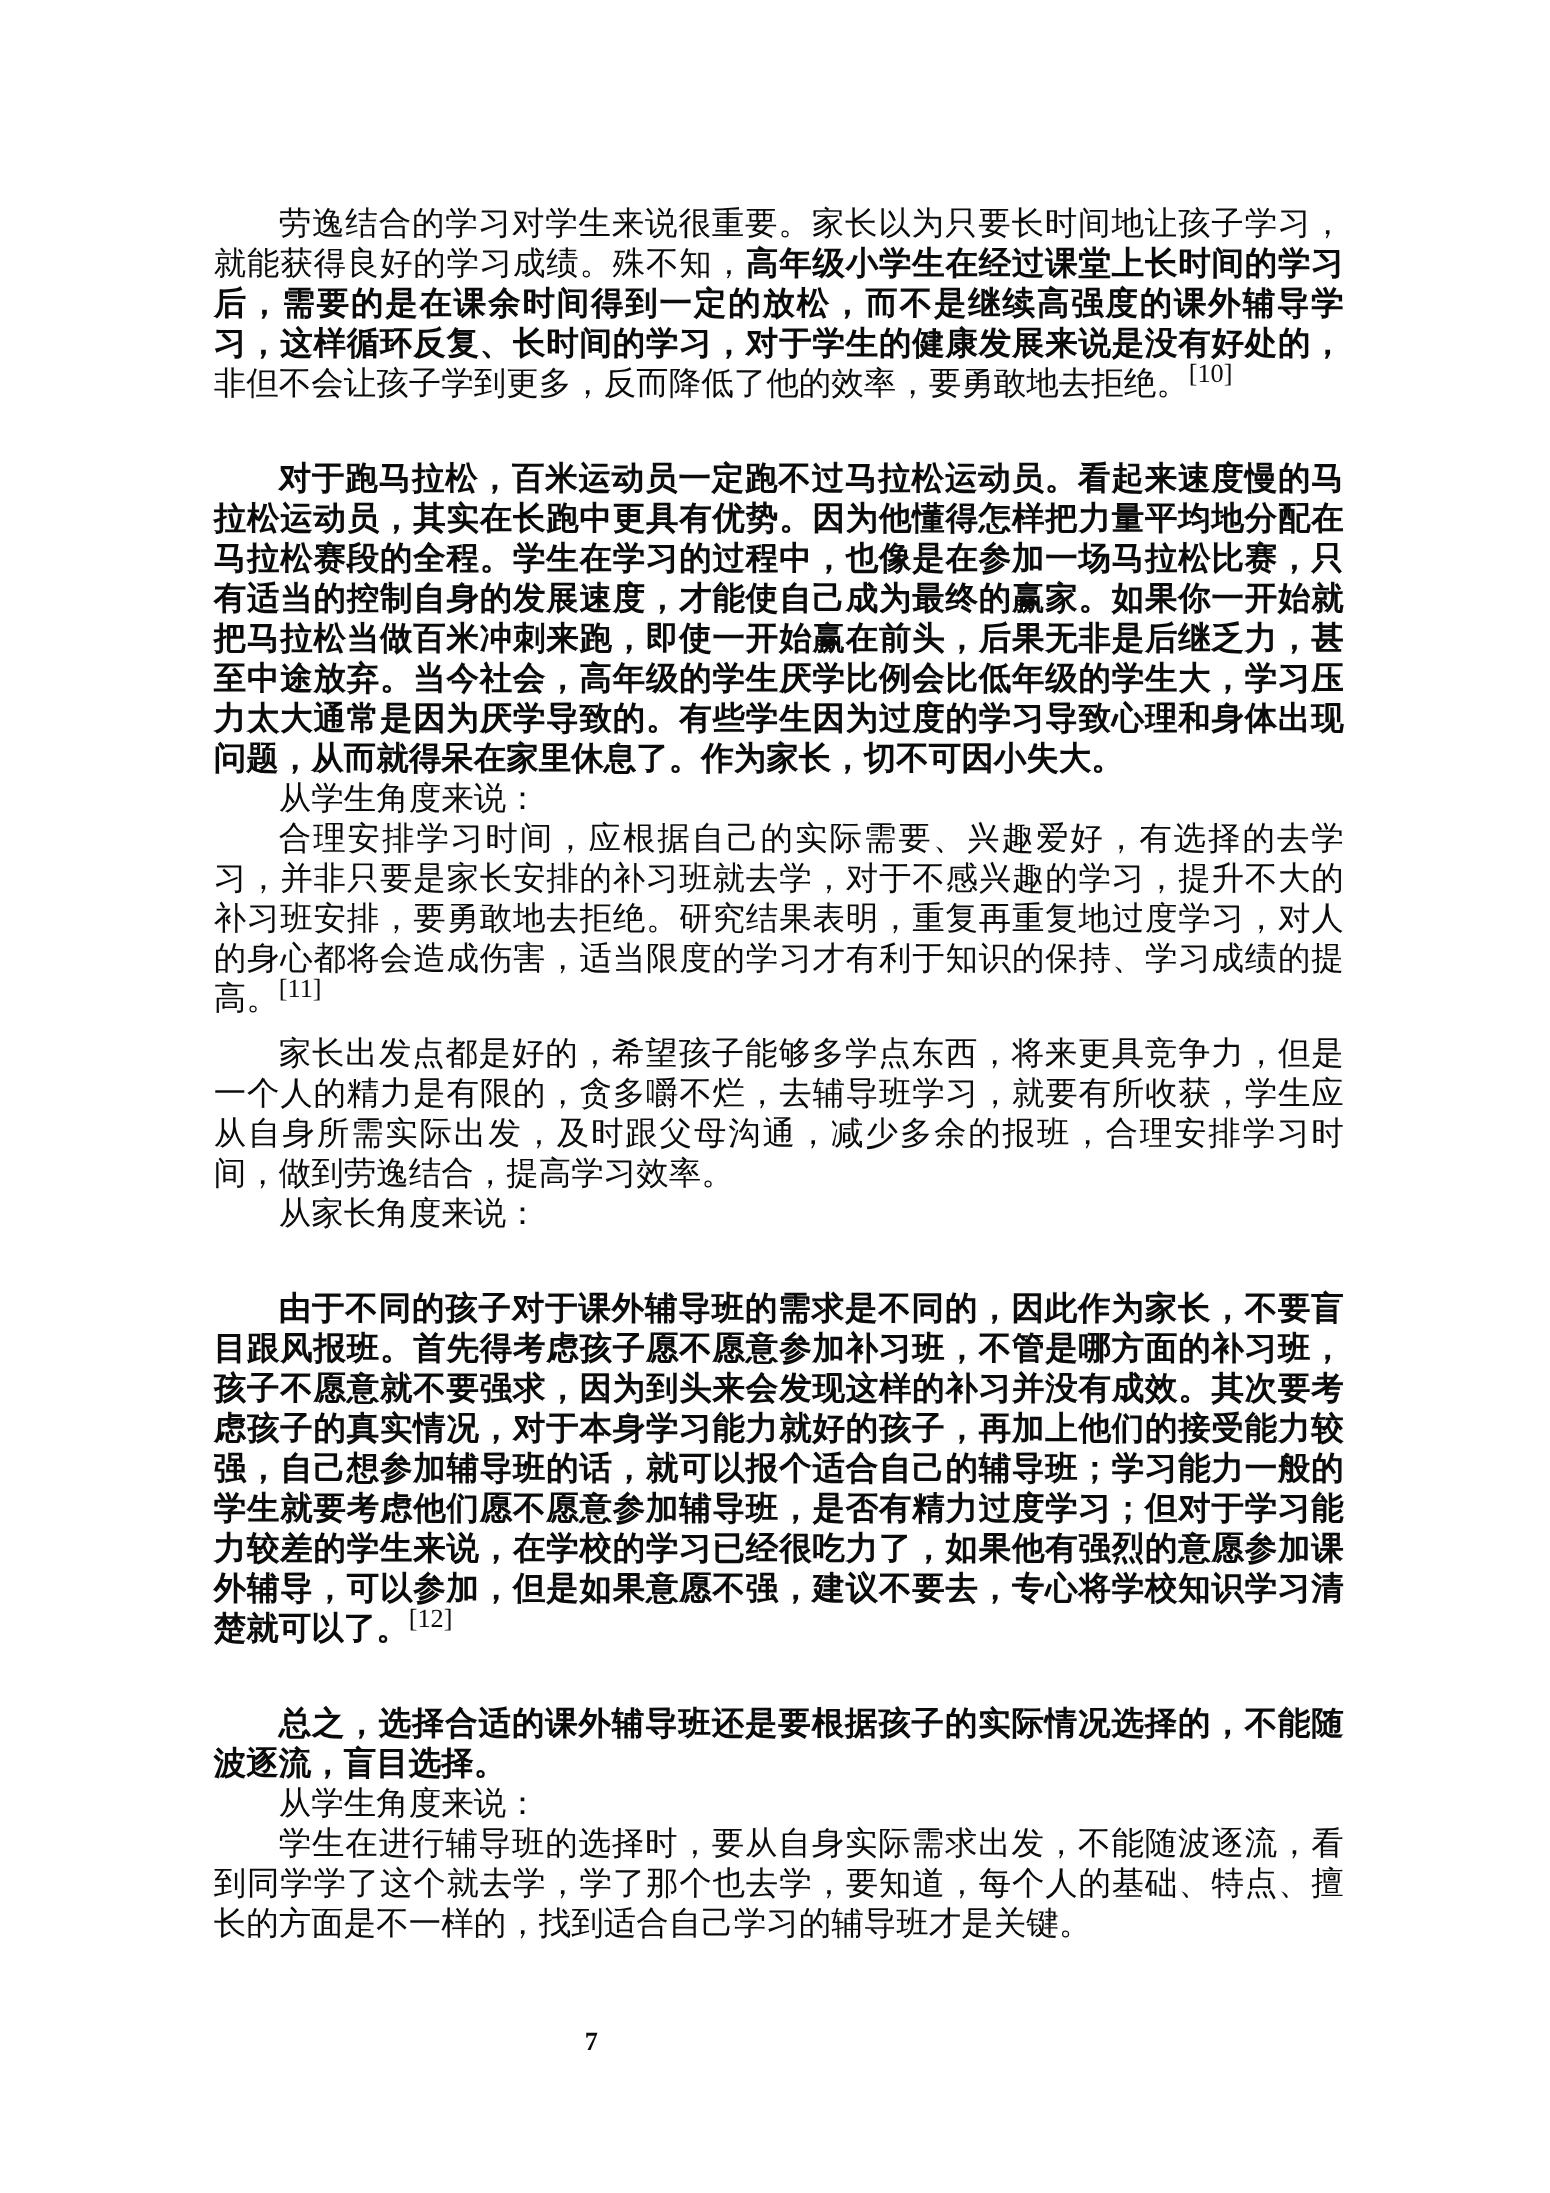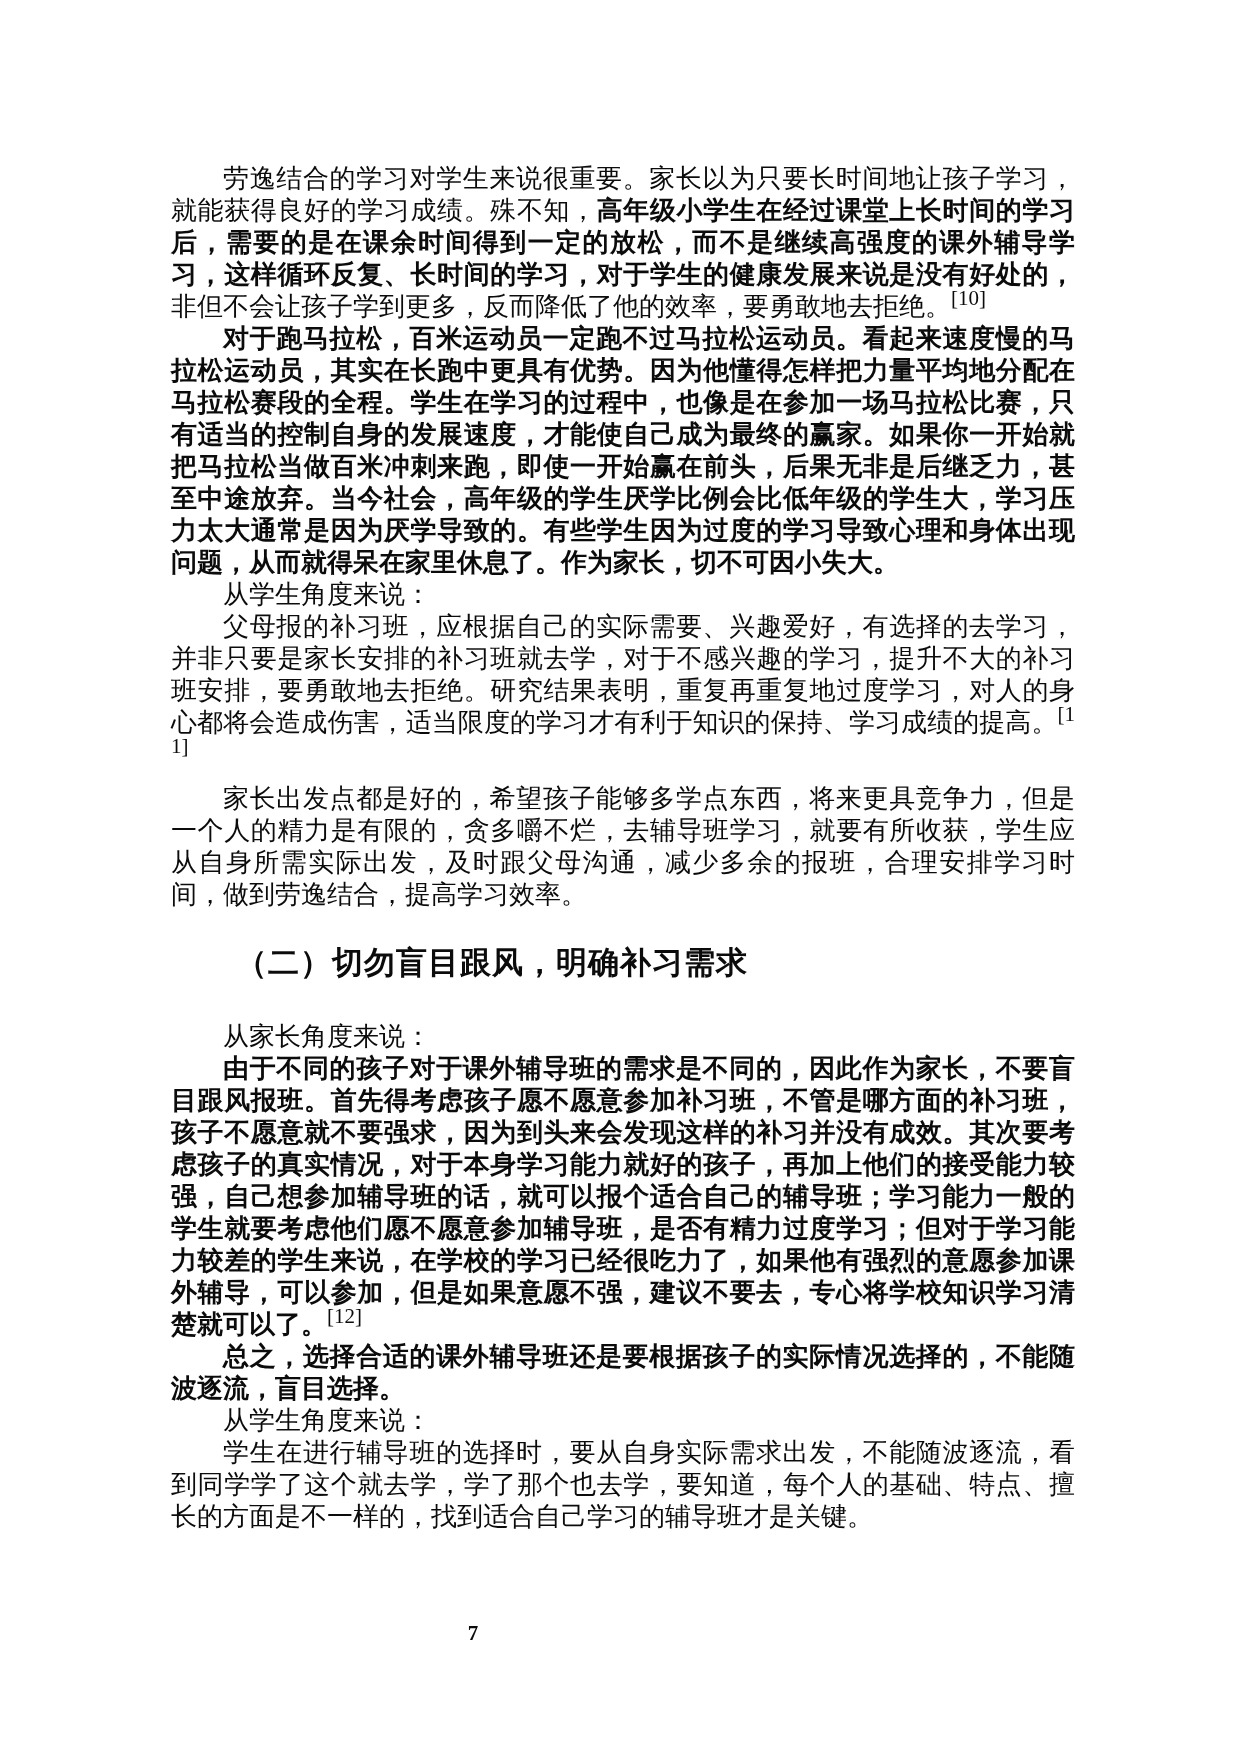--- a/index.html
+++ b/index.html
@@ -27,20 +27,21 @@
     font-size: 26px;
     line-height: 32px;
     text-align: justify;
     text-indent: 2em;
     word-break: break-all;
     font-weight: 400;
   }
   .para .run-bold,
   .para.bold {
     font-weight: 700;
+    margin-top: 44px;
   }
   .para.gap-before {
     margin-top: 12px;
   }
   .ref {
     font-size: 21px;
     line-height: 0;
     vertical-align: super;
     font-weight: 400;
   }
@@ -71,25 +72,24 @@
 
 <div class="page">
   <main class="text-block">
 
     <p class="para"><span class="run-normal">劳逸结合的学习对学生来说很重要。家长以为只要长时间地让孩子学习，就能获得良好的学习成绩。殊不知，</span><span class="run-bold">高年级小学生在经过课堂上长时间的学习后，需要的是在课余时间得到一定的放松，而不是继续高强度的课外辅导学习，这样循环反复、长时间的学习，对于学生的健康发展来说是没有好处的，</span><span class="run-normal">非但不会让孩子学到更多，反而降低了他的效率，要勇敢地去拒绝。</span><sup class="ref">[10]</sup></p>
 
     <p class="para bold">对于跑马拉松，百米运动员一定跑不过马拉松运动员。看起来速度慢的马拉松运动员，其实在长跑中更具有优势。因为他懂得怎样把力量平均地分配在马拉松赛段的全程。学生在学习的过程中，也像是在参加一场马拉松比赛，只有适当的控制自身的发展速度，才能使自己成为最终的赢家。如果你一开始就把马拉松当做百米冲刺来跑，即使一开始赢在前头，后果无非是后继乏力，甚至中途放弃。当今社会，高年级的学生厌学比例会比低年级的学生大，学习压力太大通常是因为厌学导致的。有些学生因为过度的学习导致心理和身体出现问题，从而就得呆在家里休息了。作为家长，切不可因小失大。</p>
 
     <p class="para">从学生角度来说：</p>
 
-    <p class="para"><span class="run-normal">父母报的补习班，应根据自己的实际需要、兴趣爱好，有选择的去学习，并非只要是家长安排的补习班就去学，对于不感兴趣的学习，提升不大的补习班安排，要勇敢地去拒绝。研究结果表明，重复再重复地过度学习，对人的身心都将会造成伤害，适当限度的学习才有利于知识的保持、学习成绩的提高。</span><sup class="ref">[11]</sup></p>
+    <p class="para"><span class="run-normal">合理安排学习时间，应根据自己的实际需要、兴趣爱好，有选择的去学习，并非只要是家长安排的补习班就去学，对于不感兴趣的学习，提升不大的补习班安排，要勇敢地去拒绝。研究结果表明，重复再重复地过度学习，对人的身心都将会造成伤害，适当限度的学习才有利于知识的保持、学习成绩的提高。</span><sup class="ref">[11]</sup></p>
 
     <p class="para gap-before">家长出发点都是好的，希望孩子能够多学点东西，将来更具竞争力，但是一个人的精力是有限的，贪多嚼不烂，去辅导班学习，就要有所收获，学生应从自身所需实际出发，及时跟父母沟通，减少多余的报班，合理安排学习时间，做到劳逸结合，提高学习效率。</p>
 
-    <h2 class="section-heading">（二）切勿盲目跟风，明确补习需求</h2>
 
     <p class="para">从家长角度来说：</p>
 
     <p class="para bold"><span class="run-bold">由于不同的孩子对于课外辅导班的需求是不同的，因此作为家长，不要盲目跟风报班。首先得考虑孩子愿不愿意参加补习班，不管是哪方面的补习班，孩子不愿意就不要强求，因为到头来会发现这样的补习并没有成效。其次要考虑孩子的真实情况，对于本身学习能力就好的孩子，再加上他们的接受能力较强，自己想参加辅导班的话，就可以报个适合自己的辅导班；学习能力一般的学生就要考虑他们愿不愿意参加辅导班，是否有精力过度学习；但对于学习能力较差的学生来说，在学校的学习已经很吃力了，如果他有强烈的意愿参加课外辅导，可以参加，但是如果意愿不强，建议不要去，专心将学校知识学习清楚就可以了。</span><sup class="ref">[12]</sup></p>
 
     <p class="para bold">总之，选择合适的课外辅导班还是要根据孩子的实际情况选择的，不能随波逐流，盲目选择。</p>
 
     <p class="para">从学生角度来说：</p>
 
     <p class="para">学生在进行辅导班的选择时，要从自身实际需求出发，不能随波逐流，看到同学学了这个就去学，学了那个也去学，要知道，每个人的基础、特点、擅长的方面是不一样的，找到适合自己学习的辅导班才是关键。</p>

